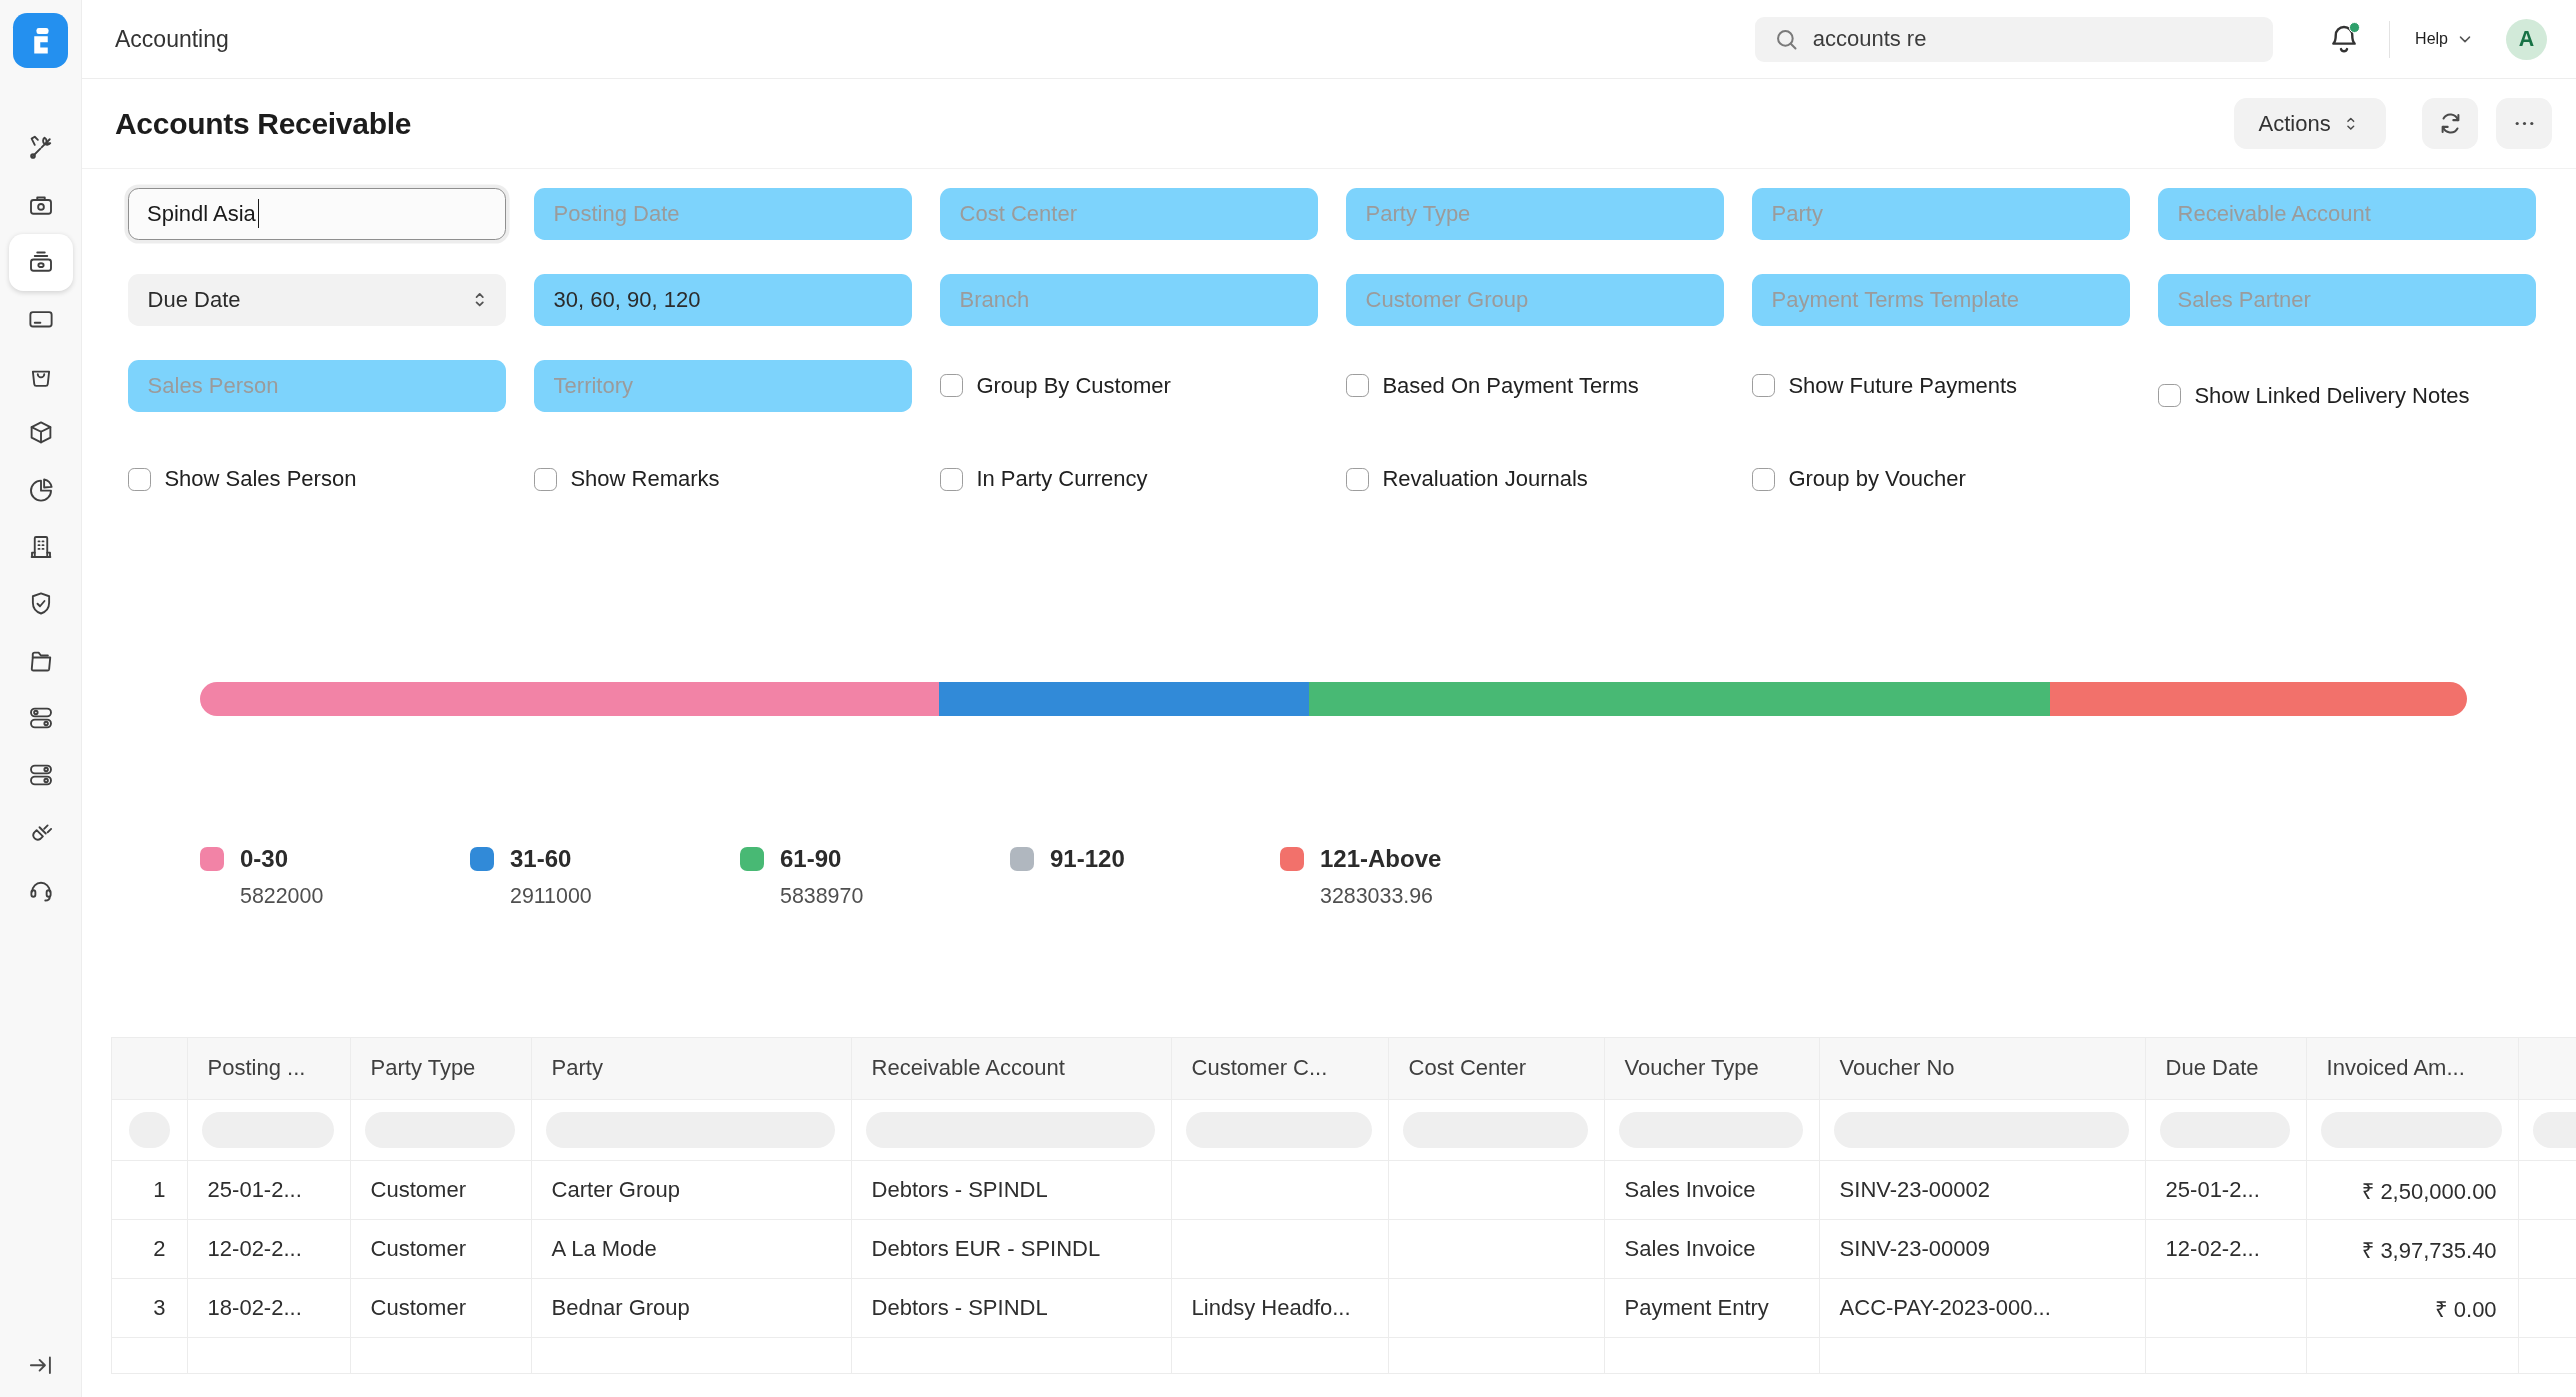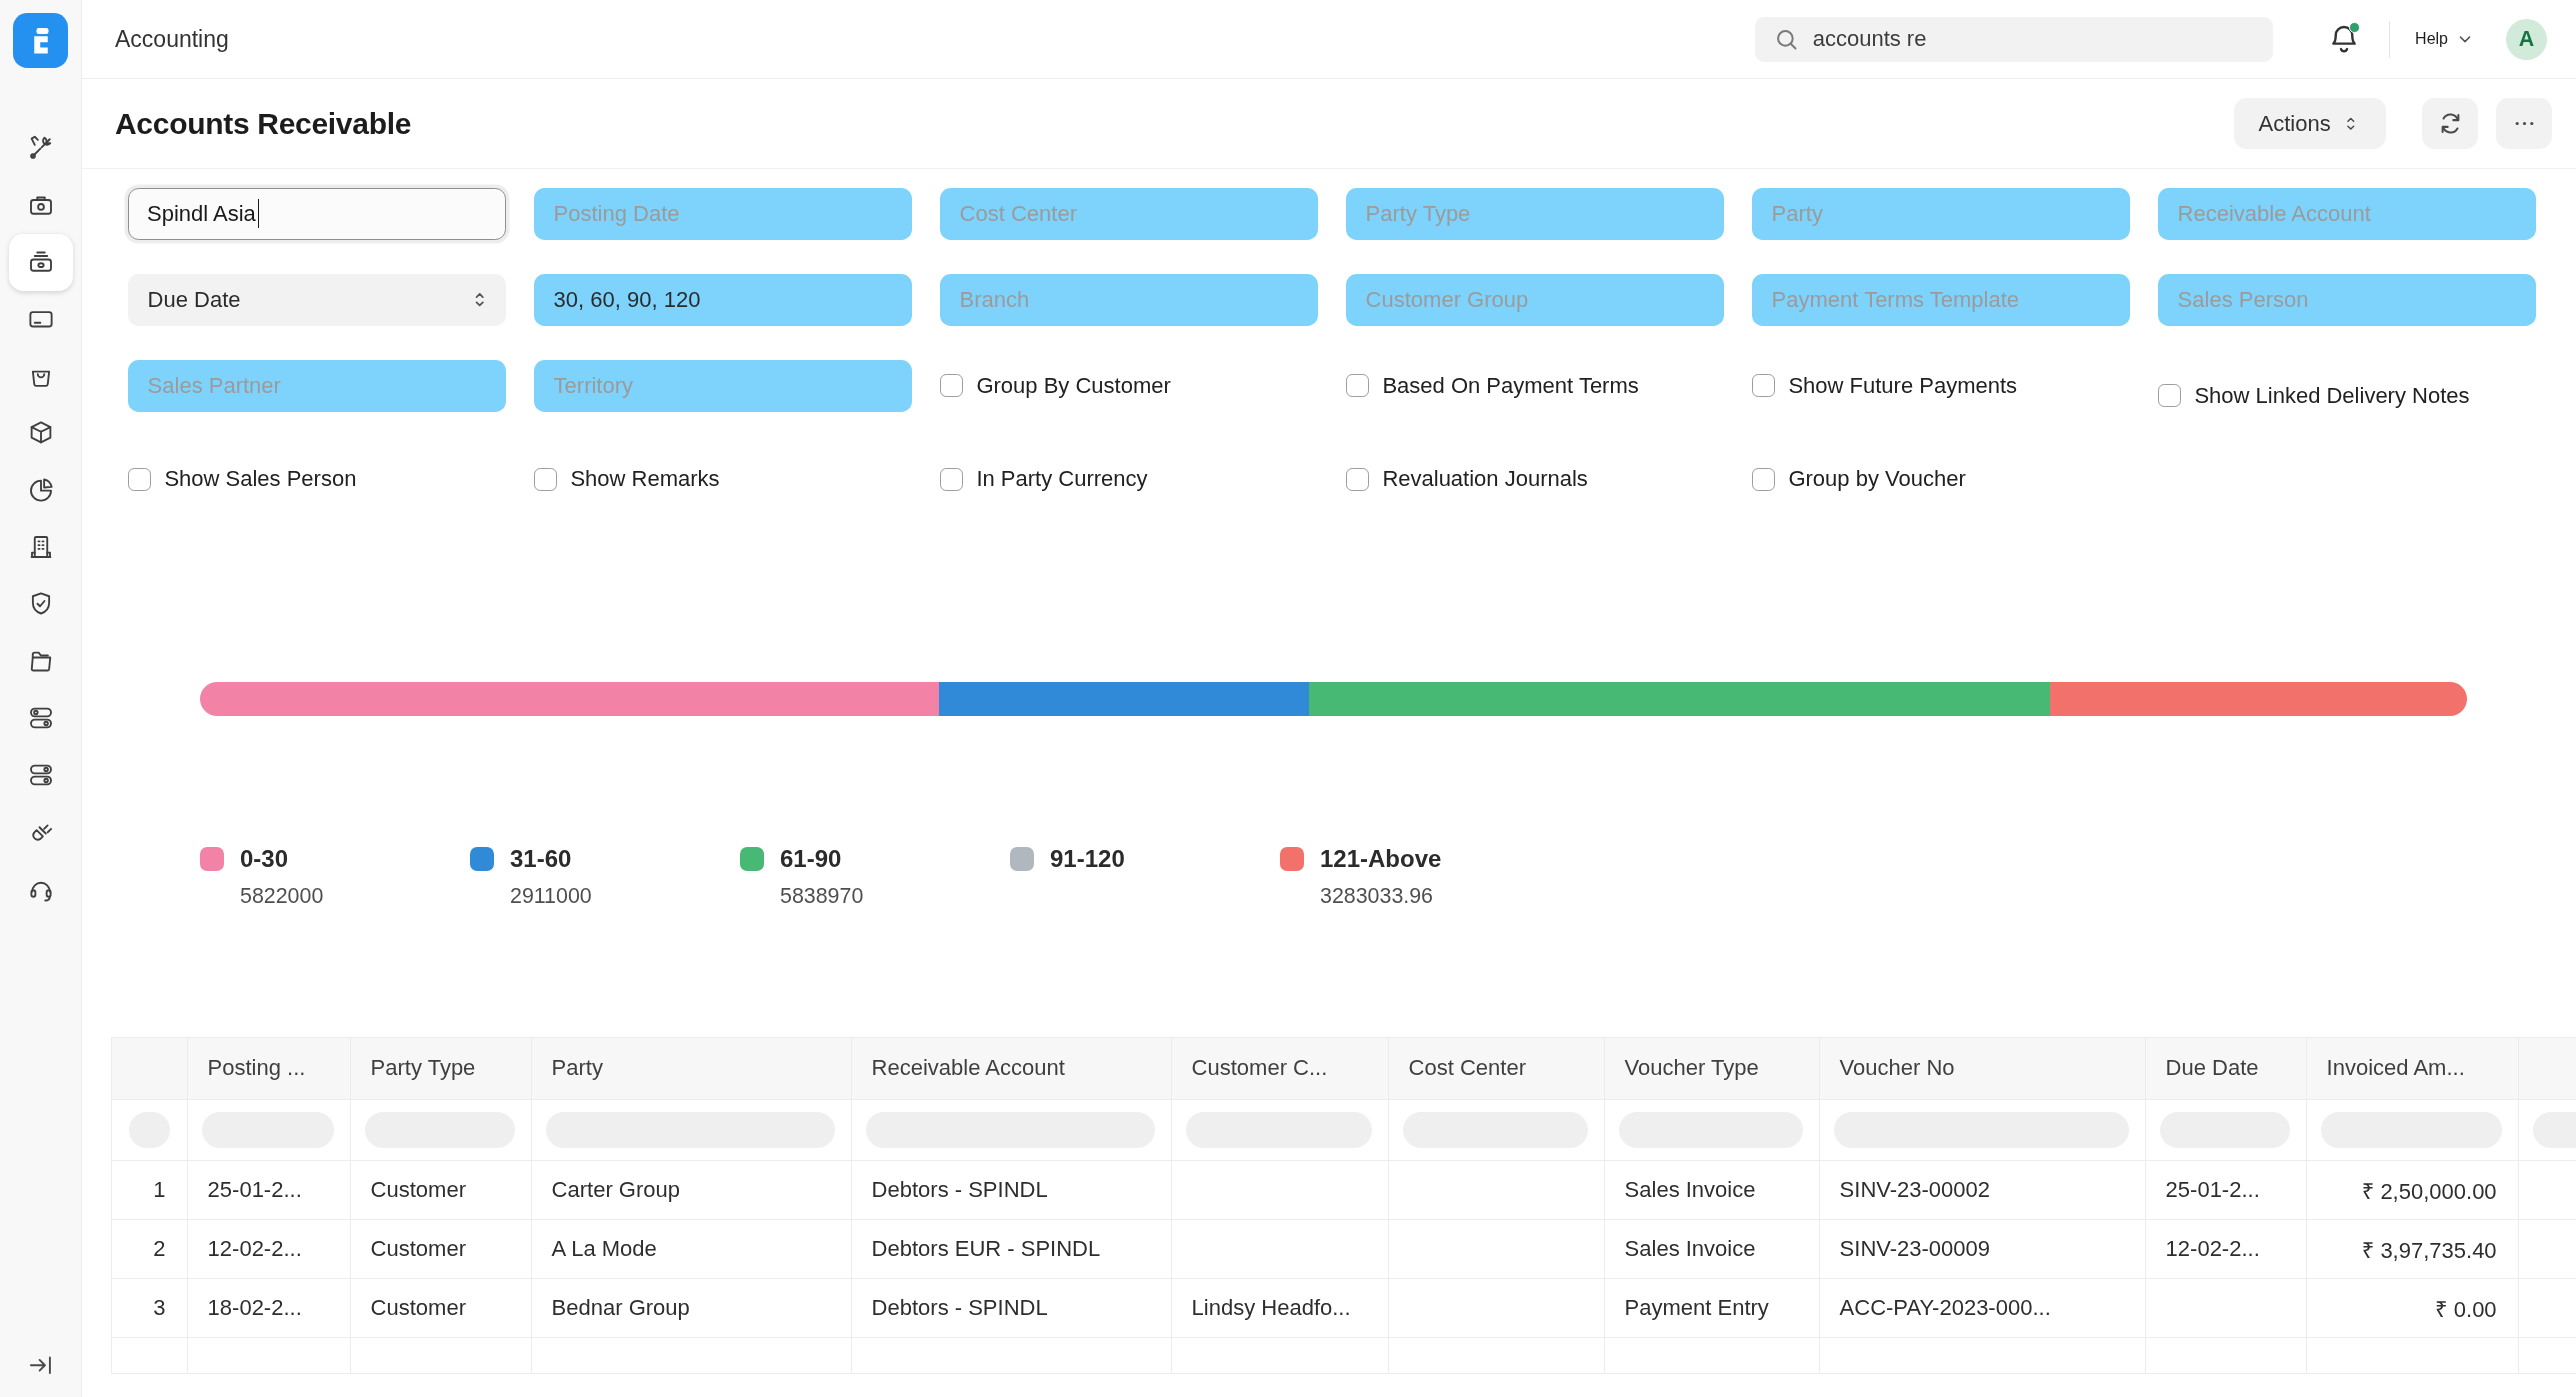--- a/index.html
+++ b/index.html
@@ -298,22 +298,22 @@
         <span>Due Date</span>
         <svg viewBox="0 0 24 24">
             <path d="M8.5 9L12 5.5 15.5 9M8.5 15L12 18.5 15.5 15"></path>
           </svg>
       </div>
       <input class="finput" value="30, 60, 90, 120" style="">
       <input class="finput" placeholder="Branch" style="">
       <input class="finput" placeholder="Customer Group" style="">
       <input class="finput" placeholder="Payment Terms Template" style="">
 
+      <input class="finput" placeholder="Sales Partner" style="">
       <input class="finput" placeholder="Sales Person" style="">
-      <input class="finput" placeholder="Sales Partner" style="">
       <input class="finput" placeholder="Territory" style="">
       <label class="fcheck">
           <span class="box"></span>
           <span>Group By Customer</span>
         </label>
       <label class="fcheck">
           <span class="box"></span>
           <span>Based On Payment Terms</span>
         </label>
       <label class="fcheck">

